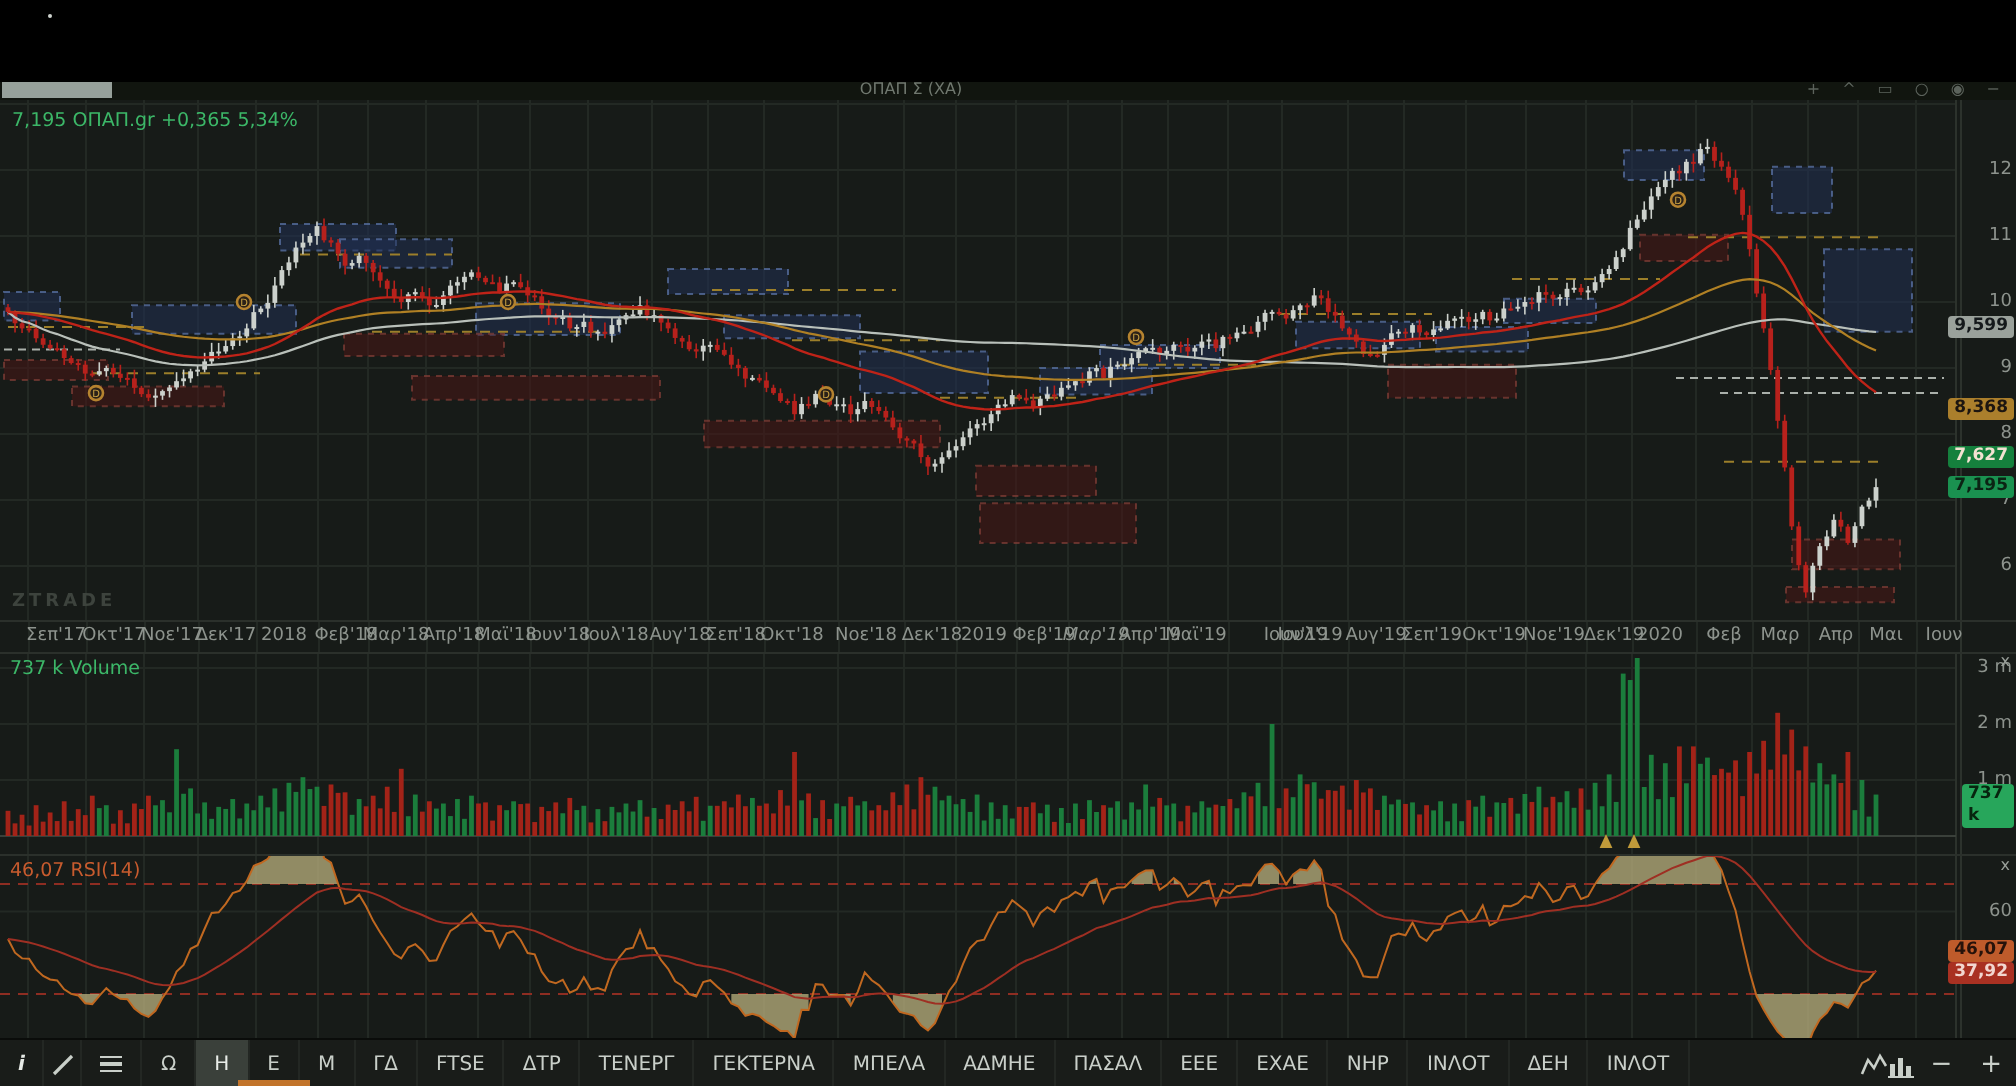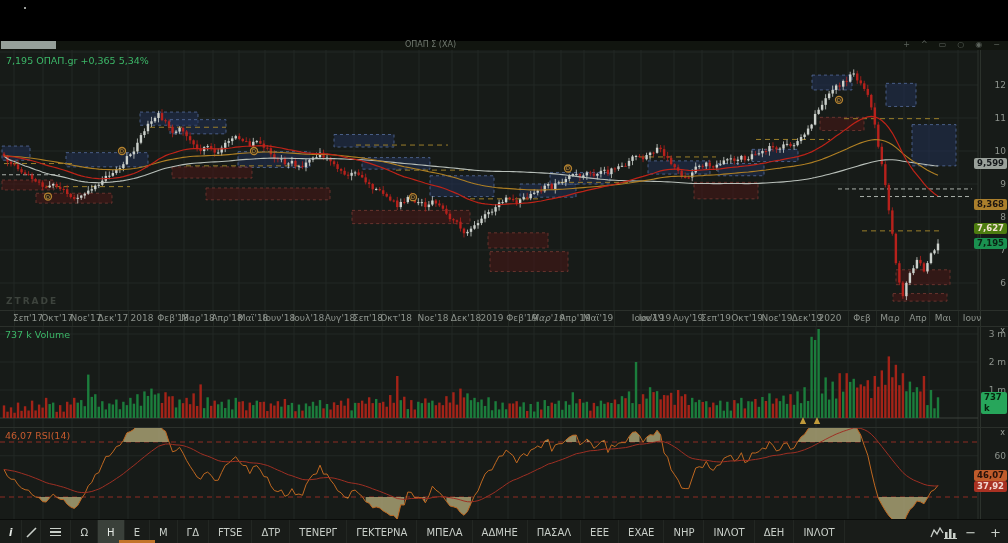--- a/index.html
+++ b/index.html
@@ -2,21 +2,21 @@
 <html><head>
 <meta charset="utf-8">
 <style>
   html,body{margin:0;padding:0;background:#000;}
   body{width:1008px;height:543px;position:relative;overflow:hidden;
        font-family:"DejaVu Sans","Liberation Sans",sans-serif;-webkit-font-smoothing:antialiased;}
   .abs{position:absolute;}
   
   #titlebar{left:0;top:41px;width:1008px;height:9px;background:#11150f;border-bottom:1px solid #050705;}
   #window-tab{left:1px;top:41px;width:55px;height:8px;background:#96a09a;}
-  #title-text{left:0;top:40px;width:861px;text-align:center;color:#70786f;font-size:8px;line-height:10px;height:10px;overflow:hidden;}
+  #title-text{left:0;top:40px;width:861px;text-align:center;color:#70786f;font-size:8px;line-height:10px;height:10px;overflow:hidden;padding-left:25px;}
   #topbar-icons{right:8px;top:40px;display:flex;gap:11px;color:#5c635c;font-size:8px;line-height:10px;height:10px;overflow:hidden;}
   #dot{left:24px;top:7px;width:2px;height:2px;background:#cfd4cf;border-radius:50%;}
   
   #chart-bg{left:0;top:50px;width:1008px;height:469px;background:#171b18;}
   svg{position:absolute;display:block;}
   #axis-col{left:980px;top:50px;width:28px;height:469px;border-left:1px solid #2c322c;}
   .badge{position:absolute;right:2px;font-size:8.5px;font-weight:bold;line-height:11px;padding:0 3px;border-radius:2px;}
   .pane-close{position:absolute;right:4px;color:#9aa09a;font-size:8px;line-height:8px;cursor:pointer;}
   .hsep{left:0;width:1008px;height:1px;background:#2b302b;}
   #time-axis{left:0;top:311px;width:1008px;height:15px;}
@@ -1062,21 +1062,21 @@
     <div class="abs" style="top: 129px; right: 3px; color: rgb(141, 147, 141); font-size: 9px;">9</div>
     <div class="abs" style="top: 162px; right: 3px; color: rgb(141, 147, 141); font-size: 9px;">8</div>
     <div class="abs" style="top: 195px; right: 3px; color: rgb(141, 147, 141); font-size: 9px;">7</div>
     <div class="abs" style="top: 228px; right: 3px; color: rgb(141, 147, 141); font-size: 9px;">6</div>
     <div class="abs" style="top: 279px; right: 3px; color: rgb(141, 147, 141); font-size: 9px;">3 m</div>
     <div class="abs" style="top: 307px; right: 3px; color: rgb(141, 147, 141); font-size: 9px; text-align: center;">2 m</div>
     <div class="abs" style="top: 335px; right: 3px; color: rgb(141, 147, 141); font-size: 9px;">1 m</div>
     <div class="abs" style="top: 400.75px; right: 3px; color: rgb(141, 147, 141); font-size: 9px;">60</div>
     <div class="abs badge" style="top: 108.233px; background: rgb(154, 161, 155); color: rgb(21, 25, 27);">9,599</div>
     <div class="abs badge" style="top: 148.856px; background: rgb(171, 127, 44); color: rgb(28, 21, 16); margin-left: 40px;">8,368</div>
-    <div class="abs badge" style="top: 173.309px; background: #4d7c0f; color: rgb(243, 226, 210);">7,627</div>
+    <div class="abs badge" style="top: 173.309px; background: #15803d; color: rgb(243, 226, 210);">7,627</div>
     <div class="abs badge" style="top: 187.565px; background: rgb(26, 145, 80); color: rgb(11, 36, 20);">7,195</div>
     <div class="abs badge" style="top: 342.364px; background: rgb(39, 166, 91); color: rgb(7, 37, 15);">737 k</div>
     <div class="abs badge" style="top: 419.904px; background: rgb(191, 91, 43); color: rgb(38, 18, 10);">46,07</div>
     <div class="abs badge" style="top: 431.11px; background: rgb(169, 49, 34); color: rgb(242, 215, 208);">37,92</div>
     <div class="abs pane-close" style="top: 277px;">x</div>
     <div class="abs pane-close" style="top: 379px;">x</div>
   </div>
 <div class="abs" id="time-axis">
     <div class="tgrid" style="left: 14px;"></div>
     <div class="tgrid" style="left: 43px;"></div>

